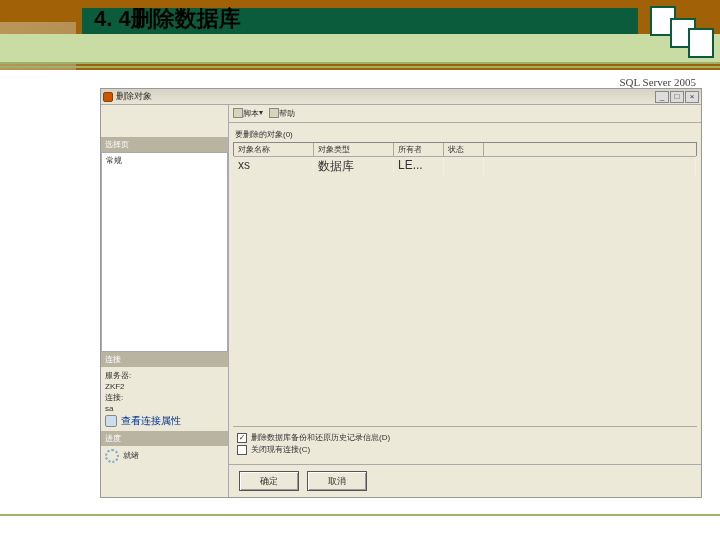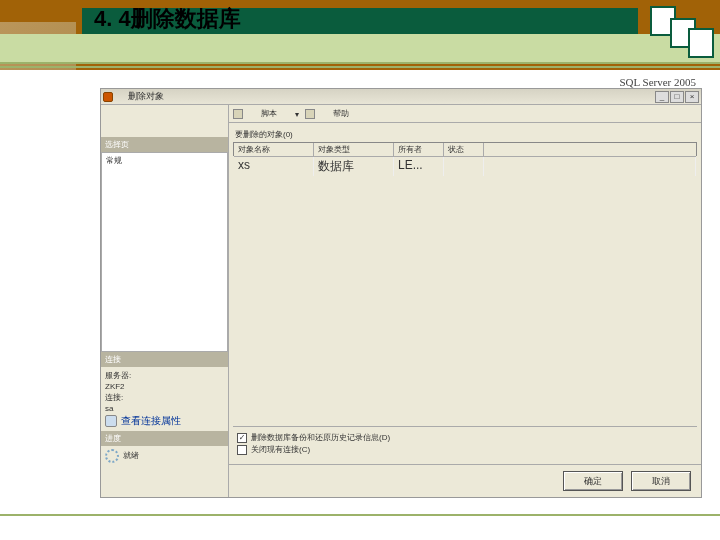--- a/index.html
+++ b/index.html
@@ -64,21 +64,21 @@
     color:#333;
     height: 410px;
     display:flex; flex-direction:column;
   }
   .win-title{
     height:16px; background:linear-gradient(#d6d3c4,#e8e5d6);
     border-bottom:1px solid #aaa;
     display:flex; align-items:center; justify-content:space-between;
     padding:0 2px;
   }
-  .win-title .left{display:flex;align-items:center;gap:15px}
+  .win-title .left{display:flex;align-items:center;gap:3px}
   .win-icon{width:10px;height:10px;background:#cc5500;border:1px solid #884400;border-radius:2px;display:inline-block}
   .win-btn{width:14px;height:12px;border:1px solid #888;background:#ddd;display:inline-flex;align-items:center;justify-content:center;font-size:8px;line-height:1}
   .win-ctrls{display:flex;gap:1px}
   .body{flex:1;display:flex;min-height:0}
   .left-pane{
     width:128px; background:#ece9d8;
     display:flex;flex-direction:column;
     border-right:1px solid #aaa;
     justify-content:center;
   }
@@ -90,40 +90,40 @@
   .sec{ font-size:8px; padding:2px 4px; }
   .sec .row{display:flex;gap:4px;align-items:center;margin:1px 0}
   .link{color:#003399;font-size:10px;cursor:pointer}
   .mini-icon{width:12px;height:12px;border:1px solid #888;background:#cde;border-radius:2px}
   .spinner{width:14px;height:14px;border:2px dotted #7da7c7;border-radius:50%;display:inline-block}
   .right-pane{flex:1;display:flex;flex-direction:column;background:#ece9d8}
   .toolbar{
     height:18px;border-bottom:1px solid #aaa;background:#ece9d8;
     display:flex;align-items:center;gap:6px;padding:0 4px;font-size:8px
   }
-  .tb-item{display:flex;align-items:flex-end;gap:18px}
+  .tb-item{display:flex;align-items:flex-start;gap:0}
   .tb-icon{width:10px;height:10px;background:#d8d4b8;border:1px solid #888}
   .content{flex:1;background:#ece9d8;display:flex;flex-direction:column;padding:4px}
   .lbl{font-size:8px;margin:2px 0 2px 2px}
   .grid{
     border:1px solid #888;background:#fff;height:14px;
     display:flex;flex-direction:column;
   }
   .grid-h{display:flex;background:#ece9d8;border-bottom:1px solid #aaa}
   .gh{font-size:8px;padding:1px 4px;border-right:1px solid #aaa;white-space:nowrap;overflow:hidden}
   .gh1{width:80px}.gh2{width:80px}.gh3{width:50px}.gh4{width:40px}.gh5{flex:1;border-right:none}
   .grid-r{display:flex}
   .gc{font-size:12px;padding:1px 4px;border-right:1px solid #eee;white-space:nowrap;overflow:hidden}
   .spacer{flex:1}
   .chk-area{border-top:1px solid #aaa;padding:4px;font-size:8px;background:#ece9d8}
   .chk-row{display:flex;align-items:center;gap:4px;margin:1px 0}
   .chk{width:10px;height:10px;border:1px solid #555;background:#fff;display:inline-flex;align-items:center;justify-content:center;font-size:8px}
   .btn-bar{
     border-top:1px solid #aaa;background:#ece9d8;
-    display:flex;justify-content:flex-end;gap:8px;padding:6px 10px
+    display:flex;gap:8px;padding:6px 10px
   }
   .btn{
     min-width:60px;height:20px;border:1px solid #555;background:#ece9d8;
     font-size:9px;display:flex;align-items:center;justify-content:center;
     box-shadow:inset 1px 1px #fff, inset -1px -1px #999;
     cursor:pointer;
   }
   .footer-line{position:absolute;left:0;right:0;bottom:24px;height:2px;background:#9cb26a}
 </style>
 </head>

